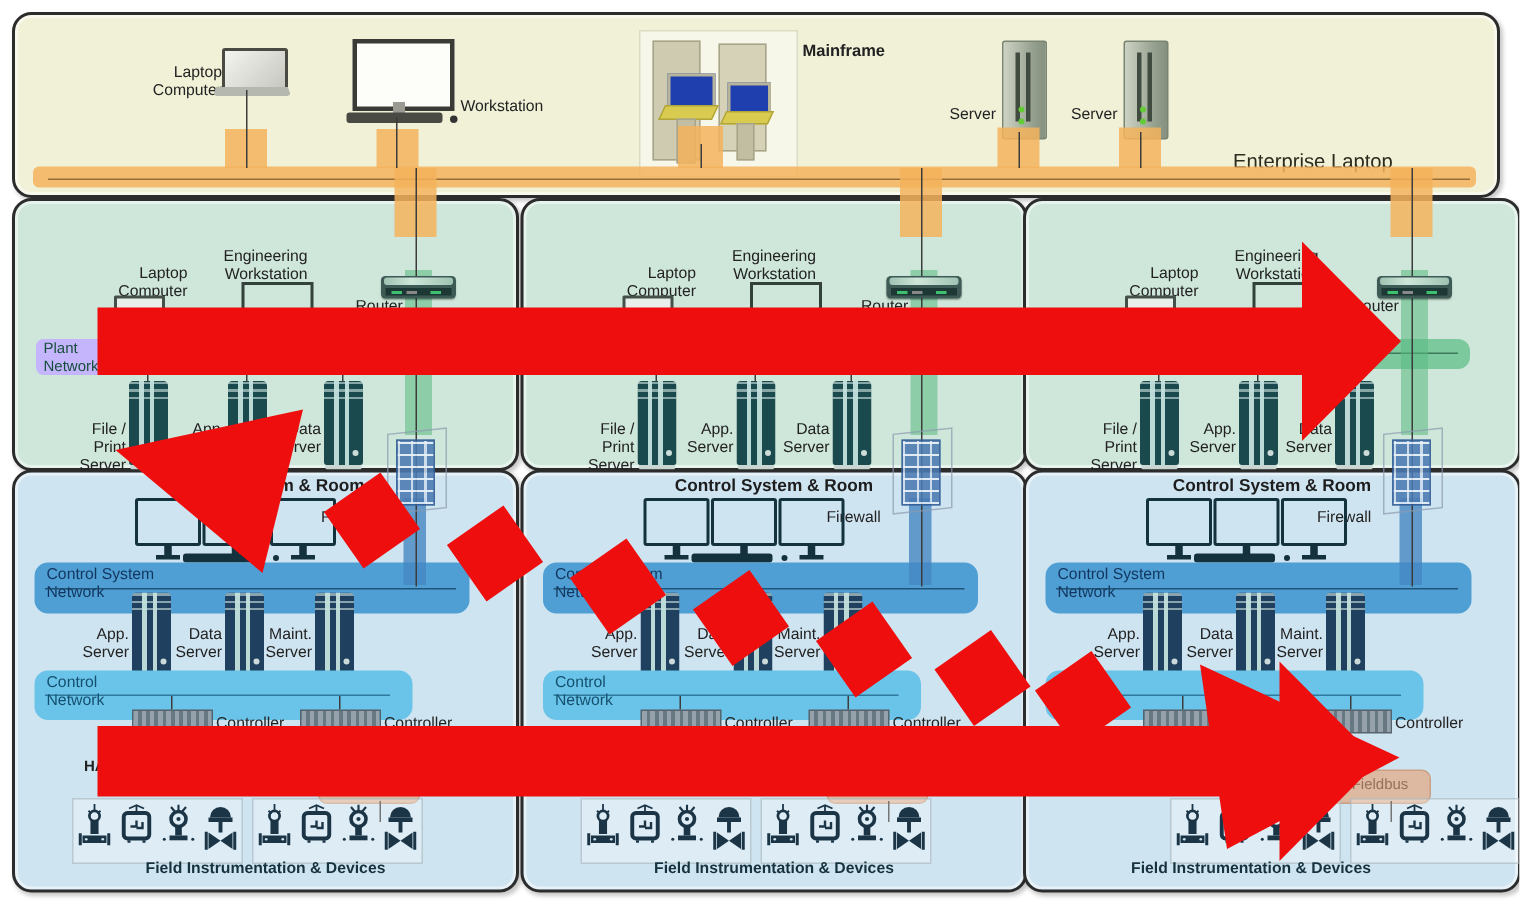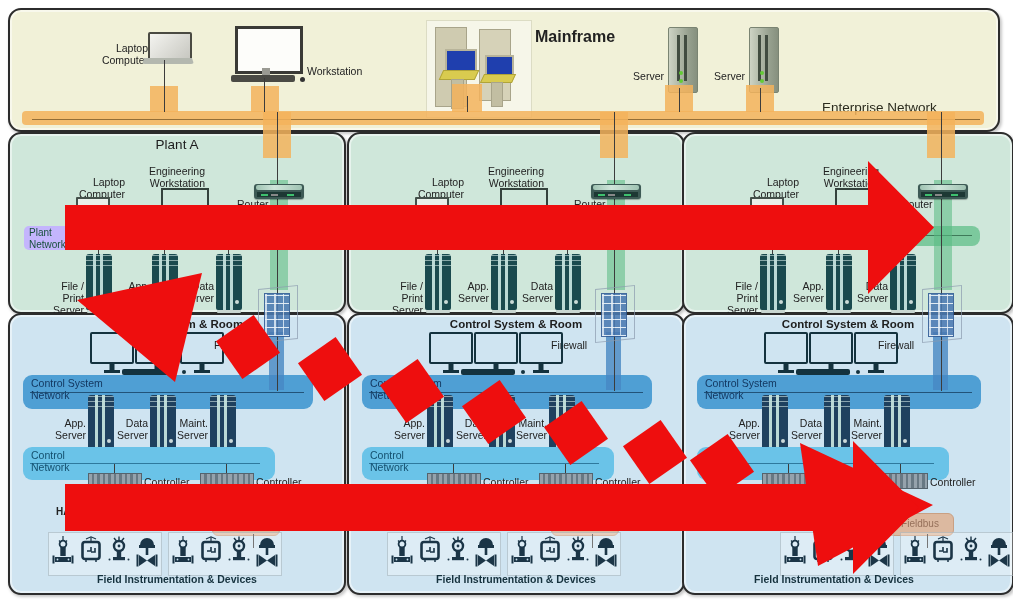--- a/index.html
+++ b/index.html
@@ -110,34 +110,34 @@
     <div class="mfbox">
       <div class="mf-t" style="left:8px;top:6px;width:30px;height:78px"></div>
       <div class="mf-t" style="left:52px;top:8px;width:30px;height:70px;background:#d6d2b8"></div>
       <div class="mf-s" style="left:18px;top:28px;width:28px;height:19px"></div>
       <div class="mf-k" style="left:14px;top:49px;width:34px;height:8px"></div>
       <div class="mf-l" style="left:24px;top:58px;width:11px;height:28px"></div>
       <div class="mf-s" style="left:58px;top:34px;width:25px;height:17px"></div>
       <div class="mf-k" style="left:55px;top:53px;width:30px;height:7px"></div>
       <div class="mf-l" style="left:64px;top:61px;width:10px;height:23px"></div>
     </div>
-    <div class="lbl" style="left:525px;top:18px;font-weight:700;font-size:16px">Mainframe</div>
+    <div class="lbl" style="left:525px;top:18px;font-weight:700;font-size:11px">Mainframe</div>
     <div class="lbl lblr" style="left:618px;top:60px;width:36px">Server</div>
     <div class="srv-e" style="left:658px;top:17px">
         <span class="s1"></span>
         <span class="s2"></span>
         <span class="led"></span>
       </div>
     <div class="lbl lblr" style="left:699px;top:60px;width:36px">Server</div>
     <div class="srv-e" style="left:739px;top:17px">
         <span class="s1"></span>
         <span class="s2"></span>
         <span class="led"></span>
       </div>
-    <div class="lbl" style="left:812px;top:90px;font-size:13.5px;color:#2c2c1e">Enterprise Network</div>
+    <div class="lbl" style="left:812px;top:90px;font-size:13.5px;color:#2c2c1e">Enterprise Laptop</div>
   </div>
 
   <div class="thin dl" style="left:164px;top:60px;width:1px;height:52px"></div>
   <div class="thin dl" style="left:264px;top:78px;width:1px;height:34px"></div>
   <div class="thin dl" style="left:467px;top:96px;width:1px;height:16px"></div>
   <div class="thin dl" style="left:679px;top:88px;width:1px;height:24px"></div>
   <div class="thin dl" style="left:760px;top:88px;width:1px;height:24px"></div>
 
   <div class="thin dl" style="left:277px;top:112px;width:1px;height:279px"></div>
   <div class="thin dl" style="left:614px;top:112px;width:1px;height:279px"></div>
@@ -150,21 +150,20 @@
   <div class="orange" style="left:251px;top:86px;width:28px;height:26px"></div>
   <div class="orange" style="left:452px;top:84px;width:30px;height:28px"></div>
   <div class="orange" style="left:665px;top:85px;width:28px;height:27px"></div>
   <div class="orange" style="left:746px;top:85px;width:28px;height:27px"></div>
   <div class="orange" style="left:263px;top:112px;width:28px;height:46px;z-index:4"></div>
   <div class="orange" style="left:600px;top:112px;width:28px;height:46px;z-index:4"></div>
   <div class="orange" style="left:927px;top:112px;width:28px;height:46px;z-index:4"></div>
 
   <div id="panels">
       <div class="panel green" style="left: 8px; top: 132px; width: 334px; height: 178px;">
-    <div class="ptitle">Plant A</div>
     <div class="lbl lbl2" style="left:55px;top:42px;width:60px">
       <div>Laptop</div>
           <div>Computer</div>
     </div>
     <div>
       <div class="abs" style="left:66px;top:63px;width:30px;height:16px;border:2px solid #44504a;background:#e9efe9;border-radius:1px"></div>
       <div class="abs" style="left:61px;top:81px;width:44px;height:4px;background:#a9b5ab;border-radius:0 0 3px 3px"></div>
     </div>
     <div class="lbl lbl2" style="left:117px;top:31px;width:78px">
       <div>Engineering</div>

